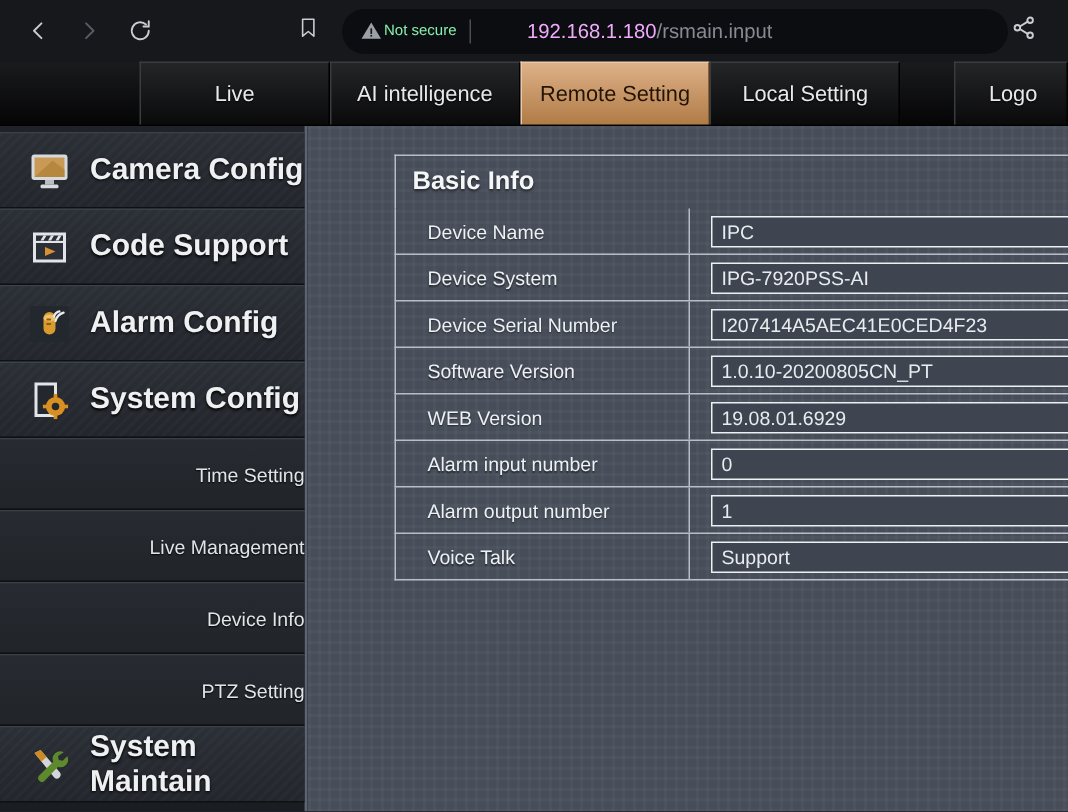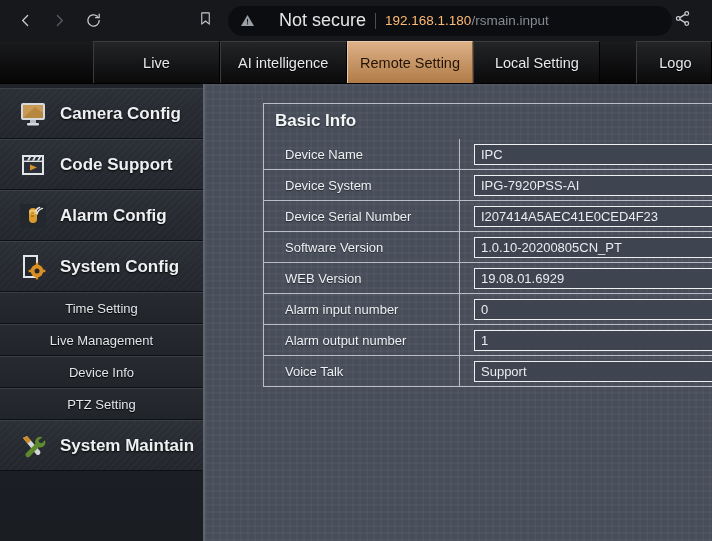--- a/index.html
+++ b/index.html
@@ -46,39 +46,39 @@
     overflow: hidden;
     min-width: 0;
   }
   .warn-icon {
     width: 15px; height: 15px;
     flex: none;
     display: block;
     color: #9aa0a6;
   }
   .notsecure {
-    font-size: 18px;
-    color: #e5e5e5;
-    margin-left: 24px;
+    font-size: 10px;
+    color: #86efac;
+    margin-left: 1px;
     white-space: nowrap;
     flex: none;
   }
   .url-sep {
     width: 1px; height: 16px;
     background: #4a4e55;
     margin: 0 9px;
     flex: none;
   }
   .url-text {
     font-size: 13.5px;
     white-space: nowrap;
     overflow: hidden;
     min-width: 0;
   }
-  .url-host { color: #fdba74; }
+  .url-host { color: #f0abfc; margin-left: 28px; }
   .url-path { color: #868b93; }
   .share-btn {
     width: 30px; height: 34px;
     display: flex; align-items: center; justify-content: flex-start;
     color: #c9ccd1;
     flex: none;
     margin-left: 2px;
     overflow: hidden;
   }
 
@@ -149,30 +149,30 @@
       repeating-linear-gradient(135deg, rgba(255,255,255,.018) 0 2px, rgba(0,0,0,0) 2px 5px),
       linear-gradient(#2b2f36, #23262c);
   }
   .side-item .ico {
     width: 30px; height: 30px;
     flex: none;
     margin-right: 12px;
     display: flex; align-items: center; justify-content: center;
   }
   .side-item .lbl {
-    font-size: 17px;
+    font-size: 20px;
     font-weight: bold;
     color: #eef0f2;
     text-shadow: 0 1px 2px #000;
   }
   .sub-item {
-    height: 32px;
-    display: flex;
-    align-items: center;
-    justify-content: center;
+    height: 48px;
+    display: flex;
+    align-items: center;
+    justify-content: flex-end;
     border-top: 1px solid #3a3f47;
     border-bottom: 1px solid #0e1013;
     background: linear-gradient(#272b31, #212429);
     font-size: 13px;
     color: #e2e5e8;
     text-shadow: 0 1px 1px #000;
   }
 
   
   .content {

